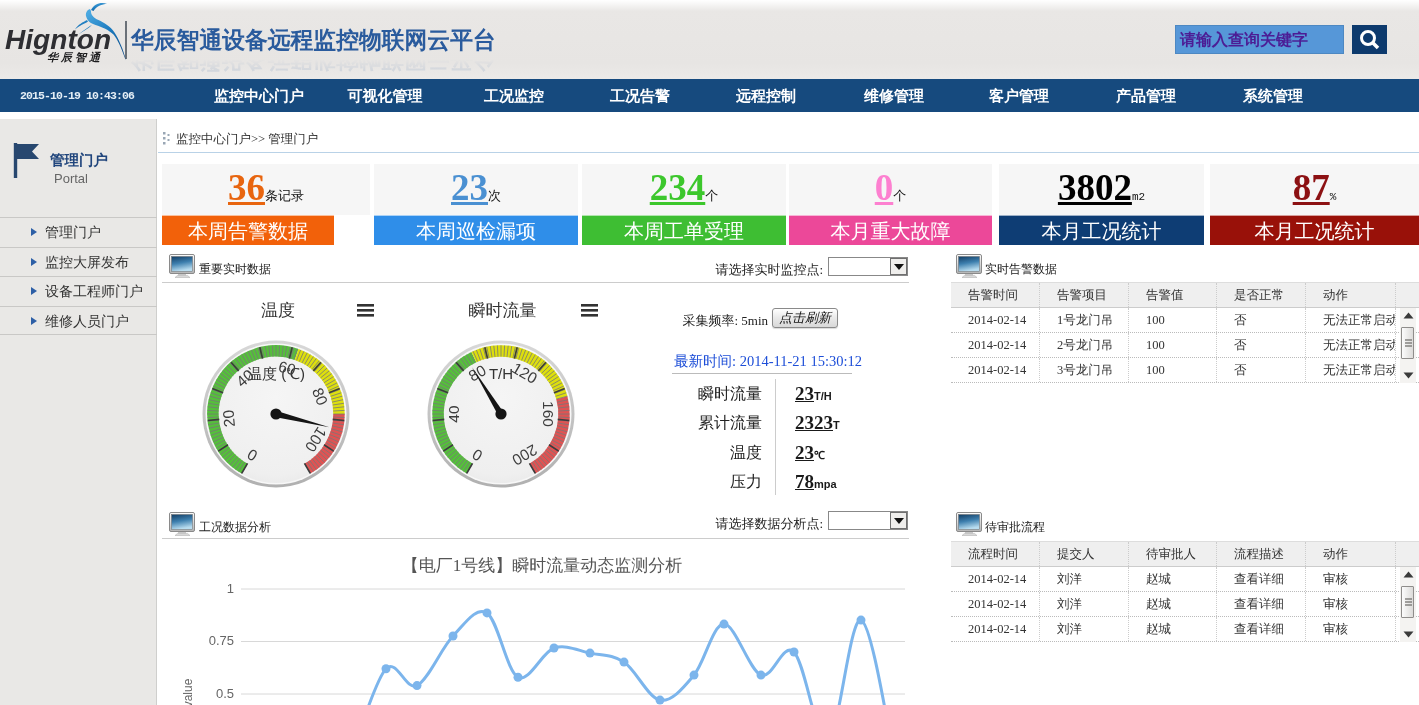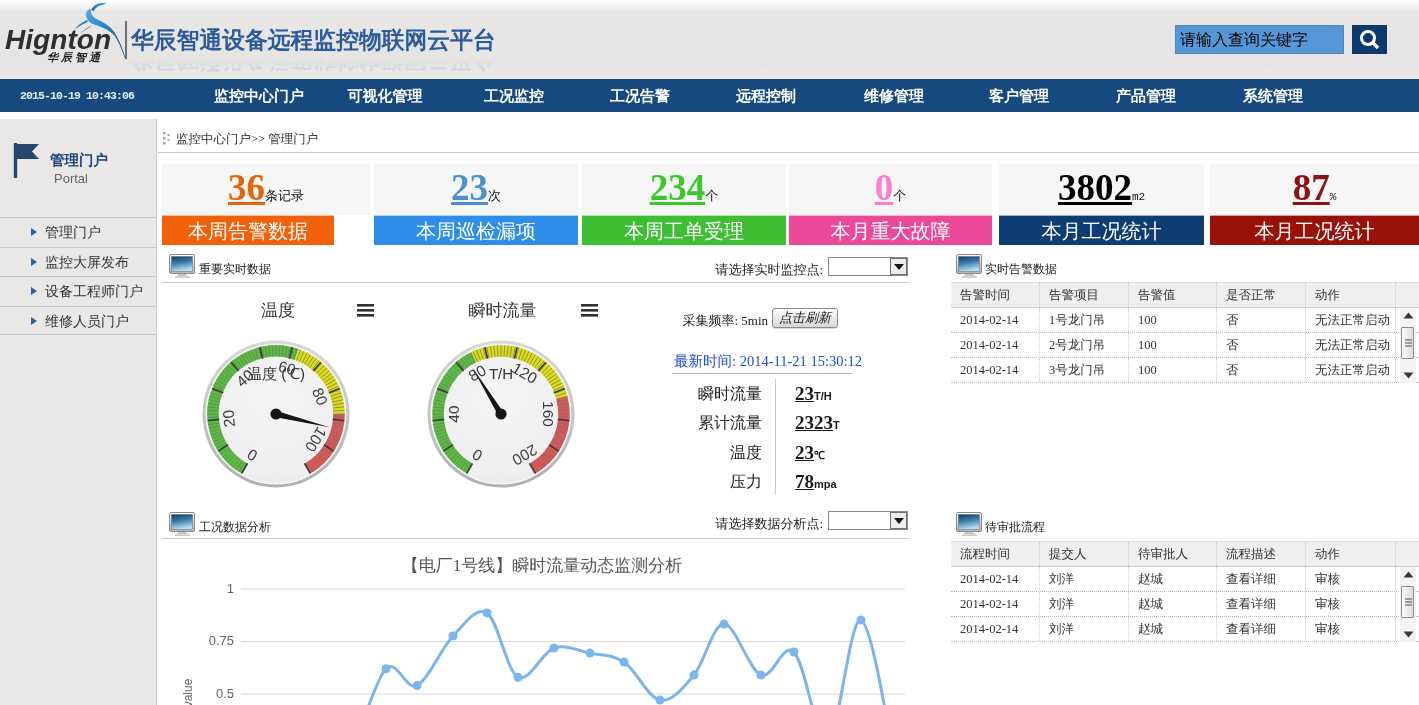--- a/index.html
+++ b/index.html
@@ -15,22 +15,22 @@
 #hzt { position:absolute; left:47px; top:50px; font-size:11px; font-family:"Liberation Sans", sans-serif; font-weight:bold;
   font-style:italic; color:#1b1b1d; letter-spacing:3px; }
 #logodiv { position:absolute; left:125px; top:21px; width:2px; height:38px; background:#6b7178; }
 #title { transform:scaleX(0.97); transform-origin:left; position:absolute; left:131px; top:24px; font-size:23.5px; font-family:"Liberation Sans", sans-serif; font-weight:bold;
   color:#2a5b9d; letter-spacing:0px; white-space:nowrap; }
 #title-refl { position:absolute; left:131px; top:44px; font-size:23.5px; font-family:"Liberation Sans", sans-serif; font-weight:bold;
   color:#2a5b9d; letter-spacing:0px; white-space:nowrap; opacity:0.22;
   transform:scaleX(0.97) scaleY(-1); transform-origin:left center;
   -webkit-mask-image:linear-gradient(rgba(0,0,0,0.8), transparent 52%); }
 #searchbox { font-family:"Liberation Sans", sans-serif; position:absolute; left:1175px; top:25px; width:169px; height:29px;
-  background:#5697d8; border:1px solid #4d88c2; color:#000000; font-size:16px;
-  font-weight:normal; line-height:27px; padding-left:4px; }
+  background:#5697d8; border:1px solid #4d88c2; color:#4c1d95; font-size:16px;
+  font-weight:bold; line-height:27px; padding-left:4px; }
 #searchbtn { position:absolute; left:1352px; top:25px; width:35px; height:29px;
   background:#0d3a6d; }
 
 
 #nav { position:absolute; left:0; top:79px; width:1419px; height:33px; background:#164a7e; }
 #navtime { position:absolute; left:20px; top:10px; color:#e4eef6; font-size:11.5px;
   font-family:"Liberation Mono", monospace; letter-spacing:-0.9px; font-weight:bold; }
 .navitem { font-family:"Liberation Sans", sans-serif; position:absolute; top:8px; color:#fff; font-size:15px; font-weight:bold;
   transform:translateX(-50%); white-space:nowrap; }
 
@@ -67,21 +67,21 @@
   background:#efeeec; border:1px solid #6f6f6f; }
 .ddbtn:after { content:""; position:absolute; left:3px; top:5px; width:0; height:0;
   border-left:5px solid transparent; border-right:5px solid transparent; border-top:6px solid #111; }
 
 
 .rtable { position:absolute; left:951px; width:468px; font-size:12.5px; color:#333; }
 .rthead { height:26px; background:#efefef; border-top:1px solid #ddd; border-bottom:1px solid #ccc; }
 .rthead .c { font-size:12.5px; line-height:25px; }
 .rtrow { height:25px; border-bottom:1px dotted #bbb; }
 .rtrow .c { line-height:24px; }
-.c { float:left; padding-left:9px; overflow:hidden; white-space:nowrap;
+.c { float:left; padding-left:17px; overflow:hidden; white-space:nowrap;
   border-right:1px dotted #ccc; height:100%; }
 .c1 { width:89px; } .c2 { width:89px; } .c3 { width:88px; } .c4 { width:89px; }
 .c5 { width:90px; } .c6 { width:22px; border-right:none; padding-left:0; }
 
 
 .readlabel { position:absolute; font-size:16px; color:#222; text-align:right; width:90px; }
 .readval { position:absolute; font-size:19px; color:#1a1a1a; font-weight:bold;
   font-family:"Liberation Serif", serif; }
 .readval u { text-decoration:underline; }
 .readunit { font-size:11px; font-weight:bold; font-family:"Liberation Sans",sans-serif;}

